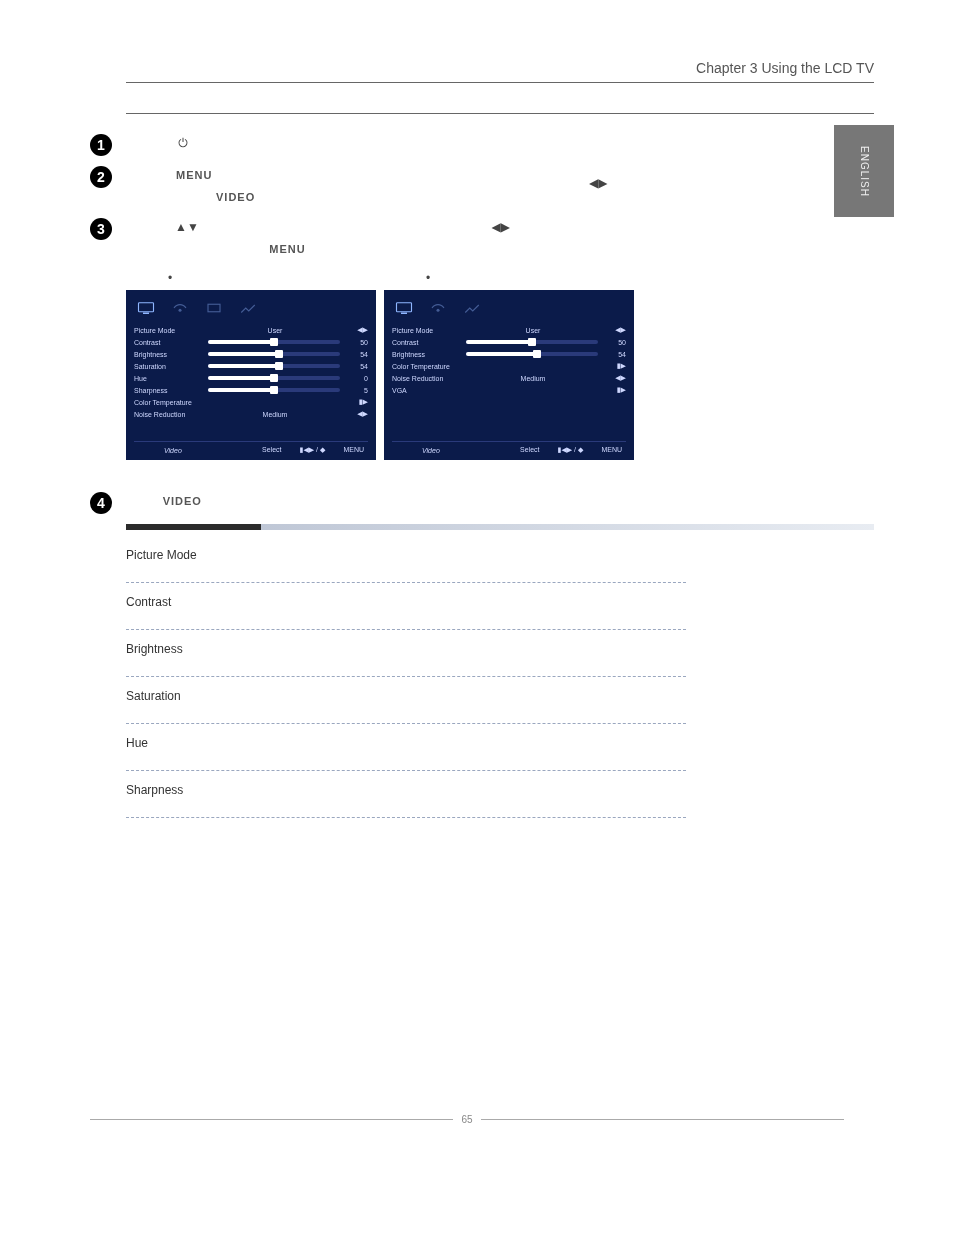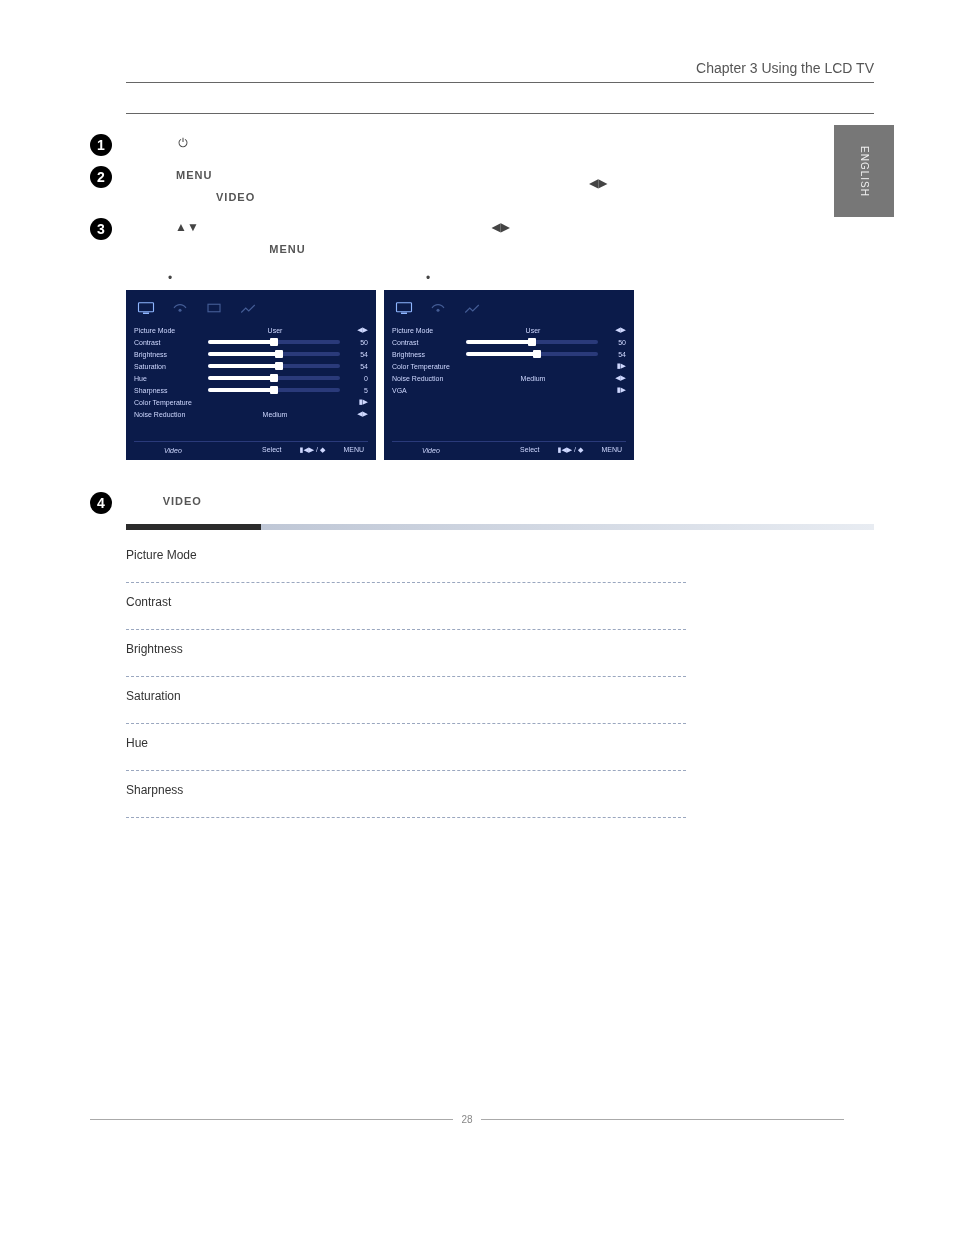--- a/index.html
+++ b/index.html
@@ -302,17 +302,17 @@
       <div class="spec-row">
         <div class="spec-key">Hue</div>
       </div>
       <div class="spec-row">
         <div class="spec-key">Sharpness</div>
       </div>
     </div>
 
   <div class="footer-line">
     <div class="l"></div>
-    <div class="pg">28</div>
+    <div class="pg">65</div>
     <div class="l"></div>
   </div>
 
 </div>
 
 </body></html>

